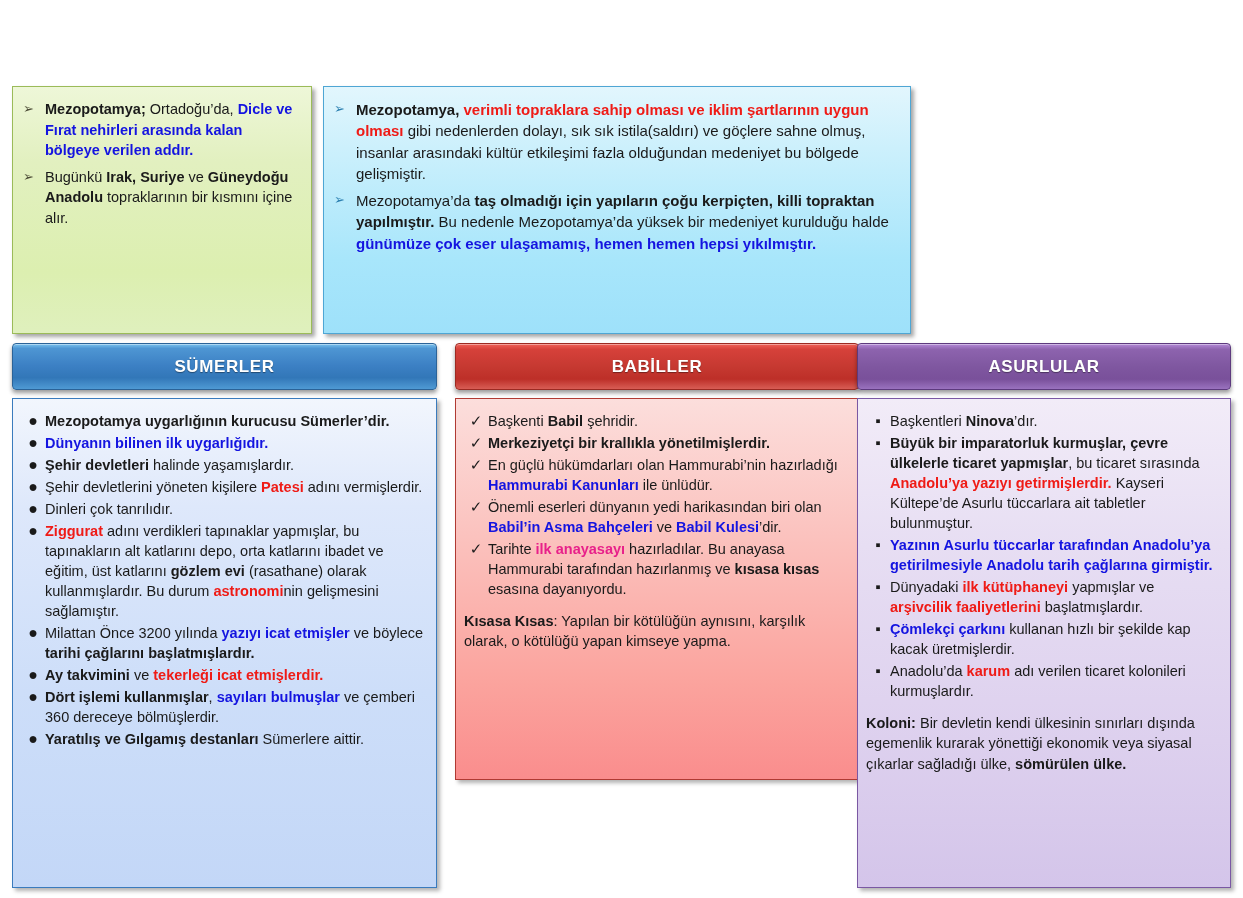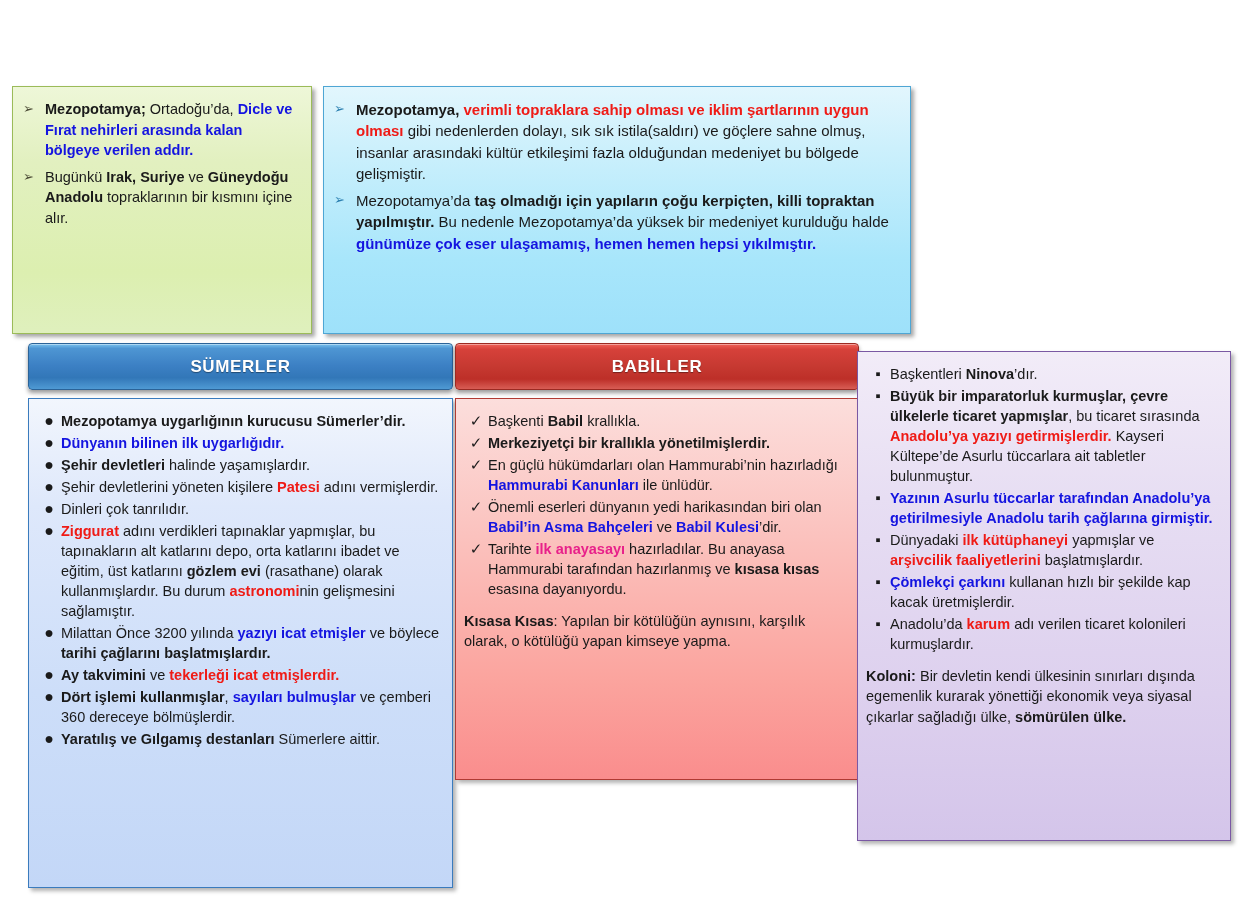--- a/index.html
+++ b/index.html
@@ -111,21 +111,21 @@
 
   
   .columns {
     position: absolute;
     left: 12px;
     top: 343px;
     width: 1219px;
     height: 545px;
   }
   .col { position: absolute; top: 0; }
-  .col-sumer  { left: 16px;    width: 425px; }
+  .col-sumer  { left: 0;    width: 425px; }
   .col-babil  { left: 443px; width: 404px; }
   .col-asur   { left: 845px; width: 374px; }
 
   .col-header {
     height: 47px;
     border-radius: 4px;
     display: flex;
     align-items: center;
     justify-content: center;
     box-shadow: 0 3px 4px rgba(0,0,0,0.4), inset 0 1px 0 rgba(255,255,255,0.4);
@@ -296,21 +296,21 @@
         </div>
     </div>
 
     <div class="col col-babil">
       <div class="col-header header-babil">
         <span class="col-title">BABİLLER</span>
       </div>
       <div class="col-body body-babil" id="babil-body">
           <div class="li">
             <span class="mk mk-check">✓</span>
-            <span class="tx"><span>Başkenti </span><span style="font-weight: bold;">Babil</span><span> krallıkla.</span></span>
+            <span class="tx"><span>Başkenti </span><span style="font-weight: bold;">Babil</span><span> şehridir.</span></span>
           </div>
           <div class="li">
             <span class="mk mk-check">✓</span>
             <span class="tx"><span style="font-weight: bold;">Merkeziyetçi bir krallıkla yönetilmişlerdir.</span></span>
           </div>
           <div class="li">
             <span class="mk mk-check">✓</span>
             <span class="tx"><span>En güçlü hükümdarları olan Hammurabi’nin hazırladığı </span><span class="blue">Hammurabi Kanunları</span><span> ile ünlüdür.</span></span>
           </div>
           <div class="li">
@@ -319,20 +319,23 @@
           </div>
           <div class="li">
             <span class="mk mk-check">✓</span>
             <span class="tx"><span>Tarihte </span><span class="magenta">ilk anayasayı</span><span> hazırladılar. Bu anayasa Hammurabi tarafından hazırlanmış ve </span><span style="font-weight: bold;">kısasa kısas</span><span> esasına dayanıyordu.</span></span>
           </div>
           <div class="para"><span style="font-weight: bold;">Kısasa Kısas</span><span>: Yapılan bir kötülüğün aynısını, karşılık olarak, o kötülüğü yapan kimseye yapma.</span></div>
         </div>
     </div>
 
     <div class="col col-asur">
+      <div class="col-header header-asur">
+        <span class="col-title">ASURLULAR</span>
+      </div>
       <div class="col-body body-asur" id="asur-body">
           <div class="li">
             <span class="mk mk-sq">▪</span>
             <span class="tx"><span>Başkentleri </span><span style="font-weight: bold;">Ninova</span><span>’dır.</span></span>
           </div>
           <div class="li">
             <span class="mk mk-sq">▪</span>
             <span class="tx"><span style="font-weight: bold;">Büyük bir imparatorluk kurmuşlar, çevre ülkelerle ticaret yapmışlar</span><span>, bu ticaret sırasında </span><span class="red">Anadolu’ya yazıyı getirmişlerdir.</span><span> Kayseri Kültepe’de Asurlu tüccarlara ait tabletler bulunmuştur.</span></span>
           </div>
           <div class="li">

